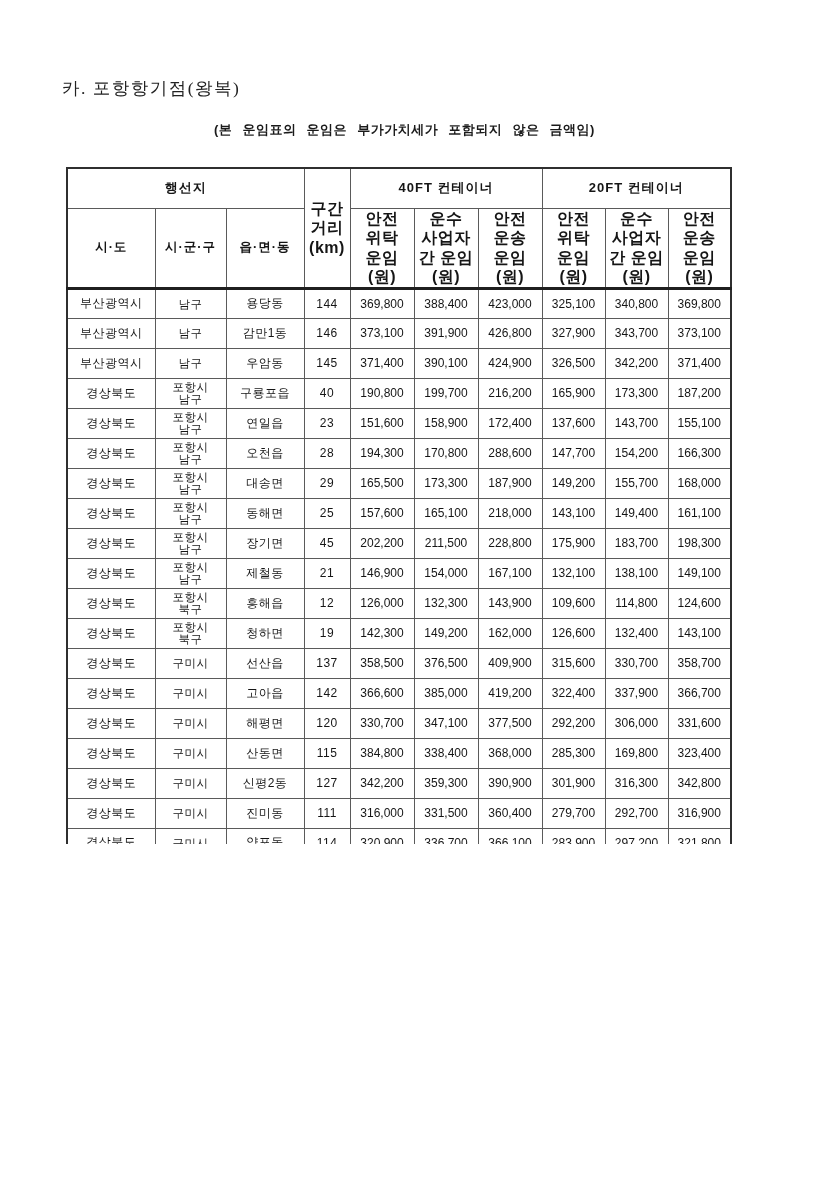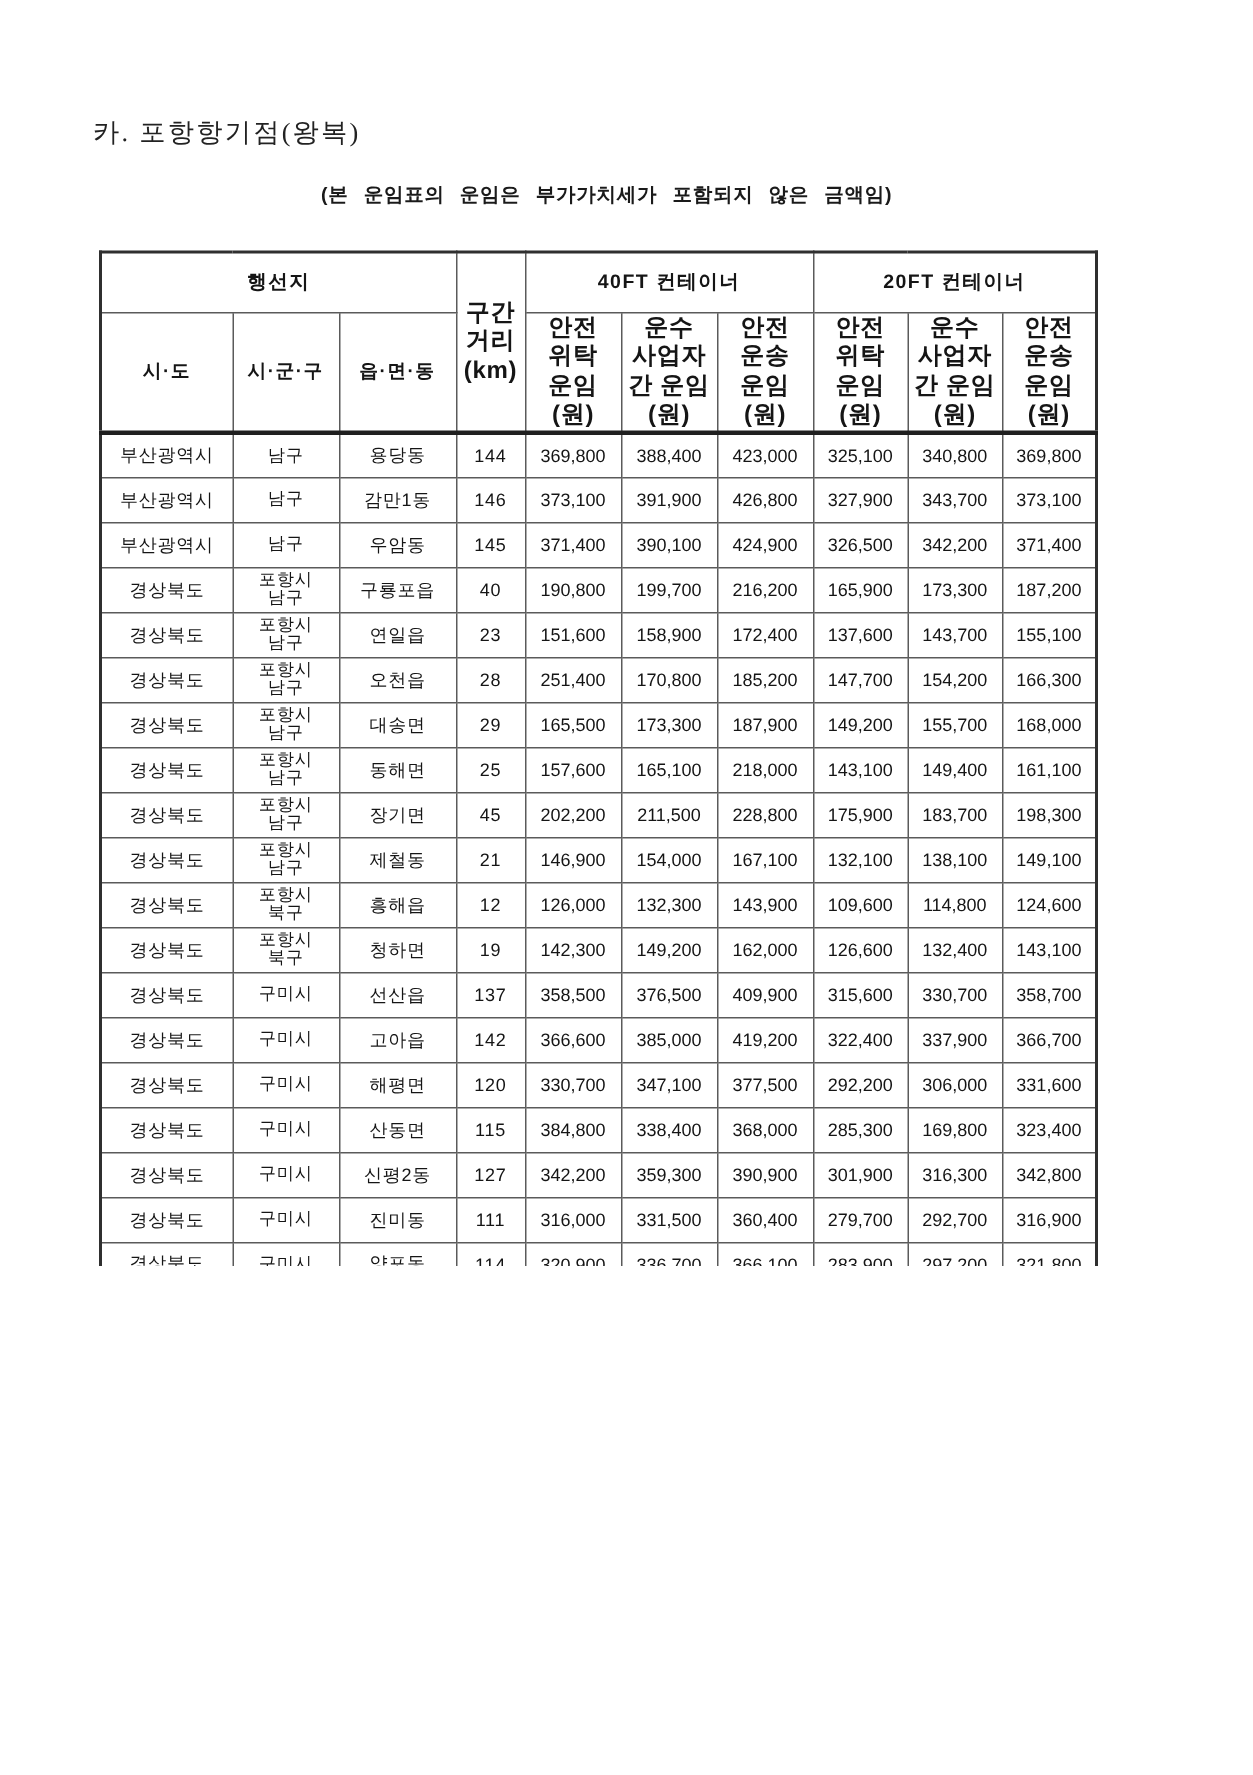--- a/index.html
+++ b/index.html
@@ -227,23 +227,23 @@
           <td class="td-fare">137,600</td>
           <td class="td-fare">143,700</td>
           <td class="td-fare">155,100</td>
         </tr>
         <tr>
           <td class="td-sido">경상북도</td>
           <td class="td-sigungu">포항시
 남구</td>
           <td class="td-emd">오천읍</td>
           <td class="td-km">28</td>
-          <td class="td-fare">251,400</td>
+          <td class="td-fare">194,300</td>
           <td class="td-fare">170,800</td>
-          <td class="td-fare">185,200</td>
+          <td class="td-fare">288,600</td>
           <td class="td-fare">147,700</td>
           <td class="td-fare">154,200</td>
           <td class="td-fare">166,300</td>
         </tr>
         <tr>
           <td class="td-sido">경상북도</td>
           <td class="td-sigungu">포항시
 남구</td>
           <td class="td-emd">대송면</td>
           <td class="td-km">29</td>

